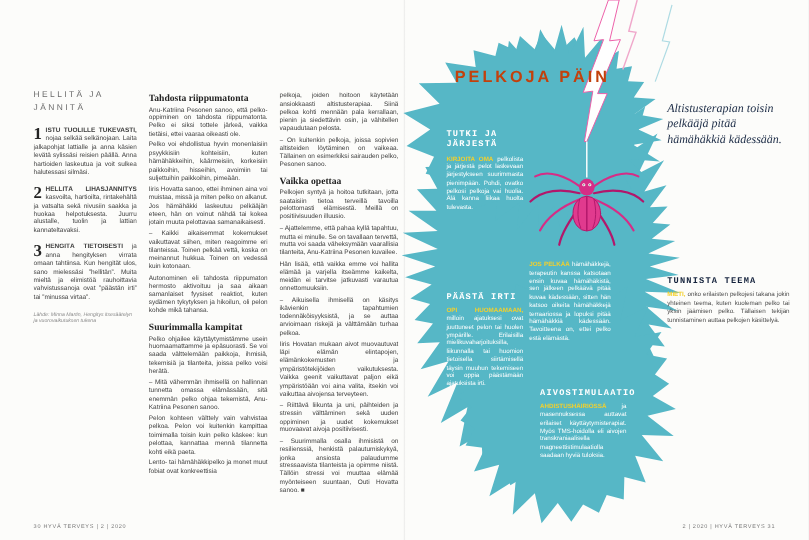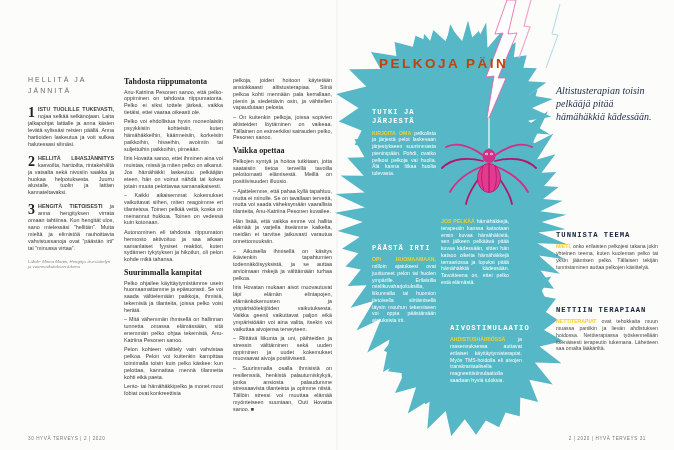--- a/index.html
+++ b/index.html
@@ -147,20 +147,16 @@
   <div class="sec" style="left:450px;top:324px;width:72px;">
     <h3>AIVOSTIMULAATIO</h3>
     <p class="txt"><span class="lead">AHDISTUSHÄIRIÖSSÄ</span><span>ja masennuksessa auttavat erilaiset käyttäytymisterapiat. Myös TMS-hoidolla eli aivojen transkraniaalisella magneettistimulaatiolla saadaan hyviä tuloksia.</span></p>
   </div>
 
   <div class="sec dark" style="left:556px;top:194px;width:102px;margin-top:37px;">
     <h3>TUNNISTA TEEMA</h3>
     <p class="txt"><span class="lead">MIETI,</span><span>onko erilaisten pelkojesi takana jokin yhteinen teema, kuten kuoleman pelko tai yksin jäämisen pelko. Tällaisen tekijän tunnistaminen auttaa pelkojen käsittelyä.</span></p>
   </div>
 
-  <div class="sec dark" style="left:556px;top:306px;width:102px;">
-    <h3>NETTIIN TERAPIAAN</h3>
-    <p class="txt"><span class="lead">NETTITERAPIAT</span><span>ovat tehokkaita muun muassa paniikin ja lievän ahdistuksen hoidossa. Nettiterapiassa työskennellään itsenäisesti terapeutin tukemana. Lähetteen saa omalta lääkäriltä.</span></p>
-  </div>
 
   <div class="folio l">30  HYVÄ TERVEYS | 2 | 2020</div>
   <div class="folio r">2 | 2020 | HYVÄ TERVEYS  31</div>
 </div>
 
 </body></html>

